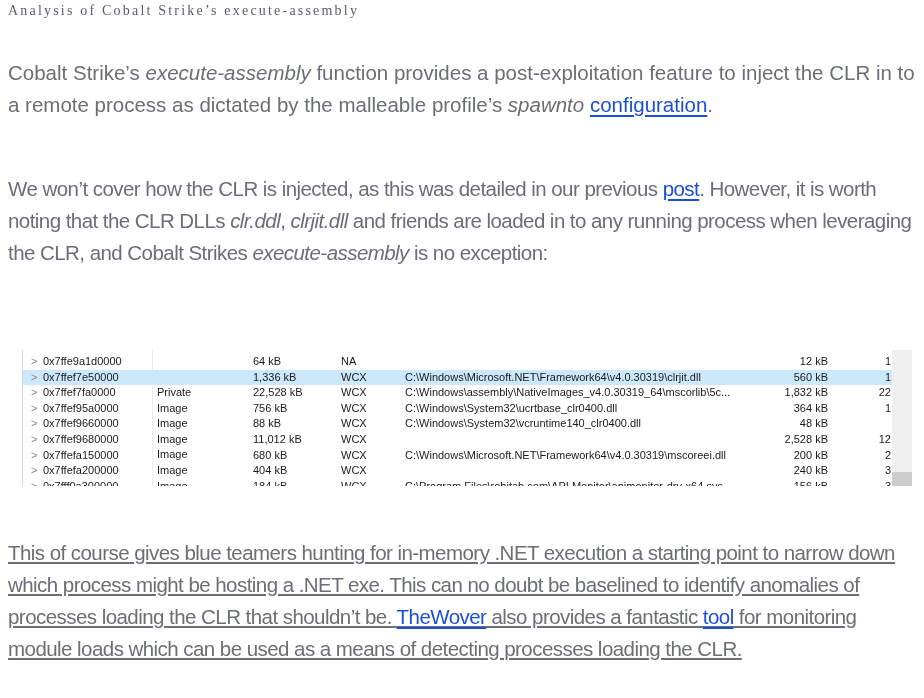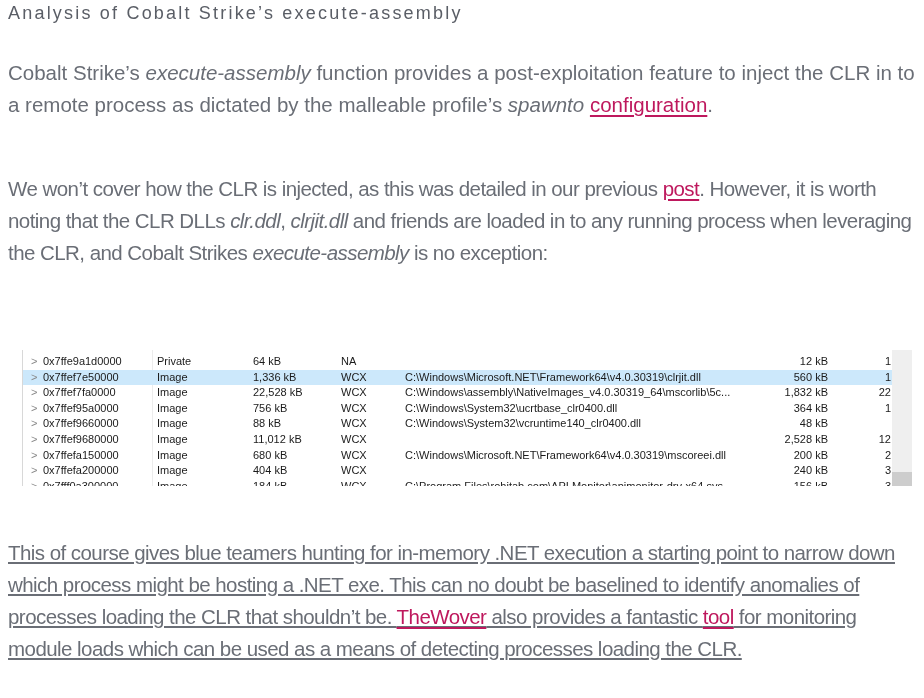--- a/index.html
+++ b/index.html
@@ -1,47 +1,47 @@
 <!DOCTYPE html>
 <html><head>
 <meta charset="utf-8">
 <style>
   html, body { margin: 0; padding: 0; background: #ffffff; }
   body { width: 924px; height: 698px; overflow: hidden; position: relative; }
   .h2 {
     position: absolute; left: 8px; top: 3px;
-    font-family: Liberation Sans, sans-serif;
-    font-size: 18px; letter-spacing: 2.2px; color: #5a5e66;
+    font-family: Liberation Serif, serif;
+    font-size: 14px; letter-spacing: 2.2px; color: #5a5e66;
     margin: 0; font-weight: normal; white-space: nowrap;
   }
   .para {
     position: absolute; left: 8px; width: 915px;
     font-family: "Liberation Sans", sans-serif;
     font-size: 20.5px; line-height: 32px; color: #6a6e76;
     margin: 0;
   }
   .para em { }
-  .para a { color: #be185d; text-decoration: underline; text-underline-offset: 3px; }
+  .para a { color: #1d4ed8; text-decoration: underline; text-underline-offset: 3px; }
   .p1 { top: 57px; }
   .p2 { top: 173px; letter-spacing: -0.55px; }
   .p3 { top: 537px; letter-spacing: -0.55px; text-decoration: underline; }
 
   .shot {
     position: absolute; left: 22px; top: 350px; width: 892px; height: 136px;
     overflow: hidden; background: #fff;
     font-family: "Liberation Sans", sans-serif; font-size: 11px; color: #1a1a1a;
   }
   .shot .leftline { position: absolute; left: 0; top: 0; width: 1px; height: 136px; background: #d8d8d8; }
   .shot .colline { position: absolute; left: 130px; top: 0; width: 1px; height: 136px; background: #ececec; }
   .row { position: absolute; left: 1px; right: 22px; height: 15.6px; line-height: 15.6px; white-space: nowrap; }
   .row.sel { background: #cce8fb; }
   .row span { position: absolute; top: 0; }
   .c-chev { left: 8px; color: #888; font-size: 11px; }
   .c-addr { left: 20px; }
-  .c-type { left: 134px; }
+  .c-type { left: 134px; margin-top: 31px; }
   .c-size { left: 230px; width: 88px; }
   .c-prot { left: 318px; }
   .c-path { left: 382px; }
   .c-ws { left: 700px; width: 105px; text-align: right; }
   .c-x { left: 820px; width: 48px; text-align: right; }
   .scroll { position: absolute; right: 2px; top: 0; width: 20px; height: 136px; background: #efefef; }
   .scroll .thumb { position: absolute; left: 0; bottom: 0; width: 20px; height: 14px; background: #cdcdcd; }
 </style>
 </head>
 <body>

